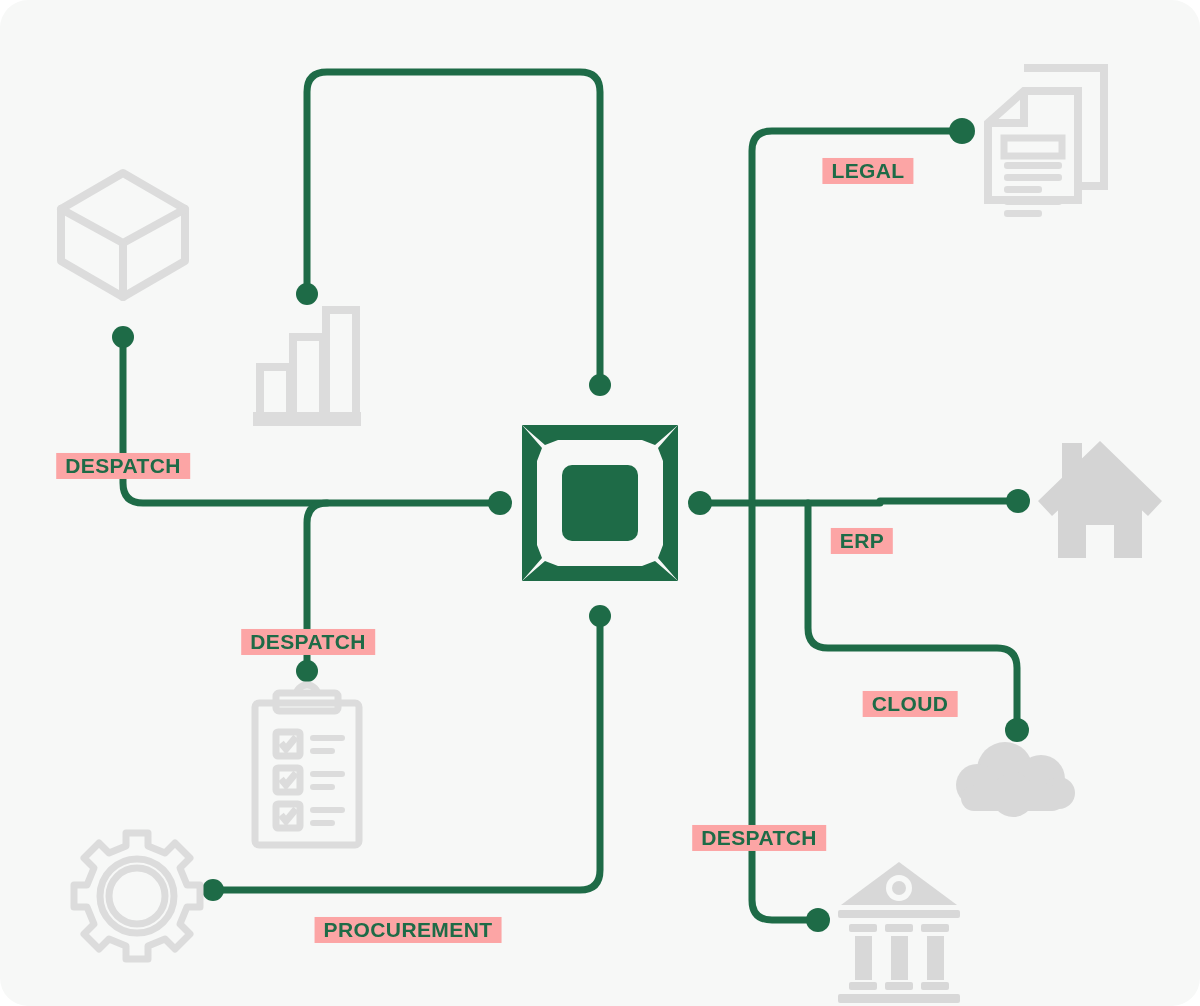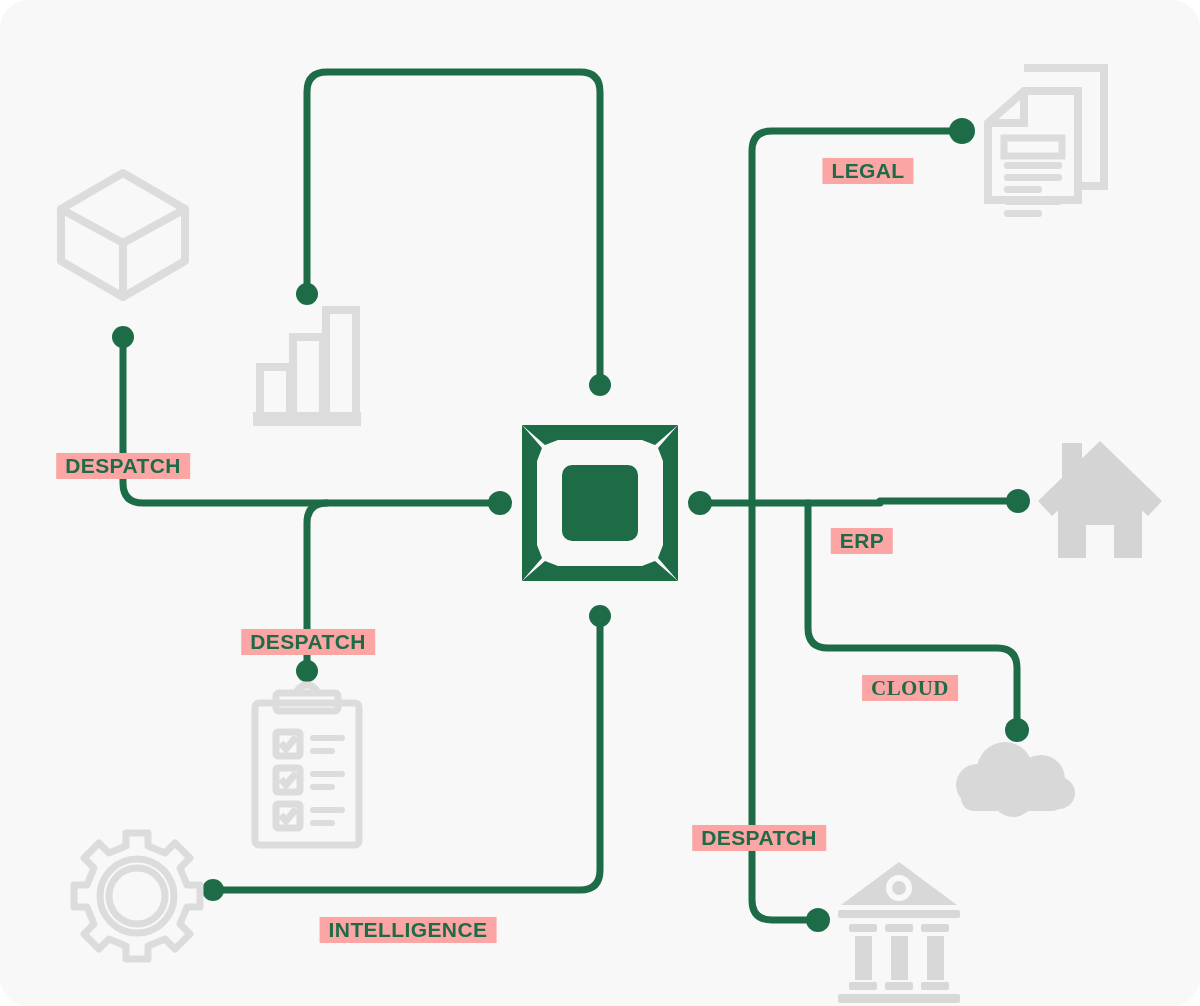--- a/index.html
+++ b/index.html
@@ -181,17 +181,17 @@
         <rect x="22" y="60" width="28" height="8" rx="2"></rect>
       </g>
       <rect x="-61" y="72" width="122" height="9" rx="2"></rect>
     </g>
   </svg>
 
   <div class="lbl" style="left:868px;top:131px;">LEGAL</div>
   <div class="lbl" style="left:123px;top:426px;">DESPATCH</div>
   <div class="lbl" style="left:862px;top:501px;">ERP</div>
   <div class="lbl" style="left:308px;top:602px;">DESPATCH</div>
-  <div class="lbl" style="left:910px;top:648px;font-family:Liberation Serif, serif;">CLOUD</div>
+  <div class="lbl" style="left:910px;top:664px;">CLOUD</div>
   <div class="lbl" style="left:759px;top:798px;">DESPATCH</div>
-  <div class="lbl" style="left:408px;top:890px;">INTELLIGENCE</div>
+  <div class="lbl" style="left:408px;top:890px;">PROCUREMENT</div>
 
 </div>
 
 </body></html>

